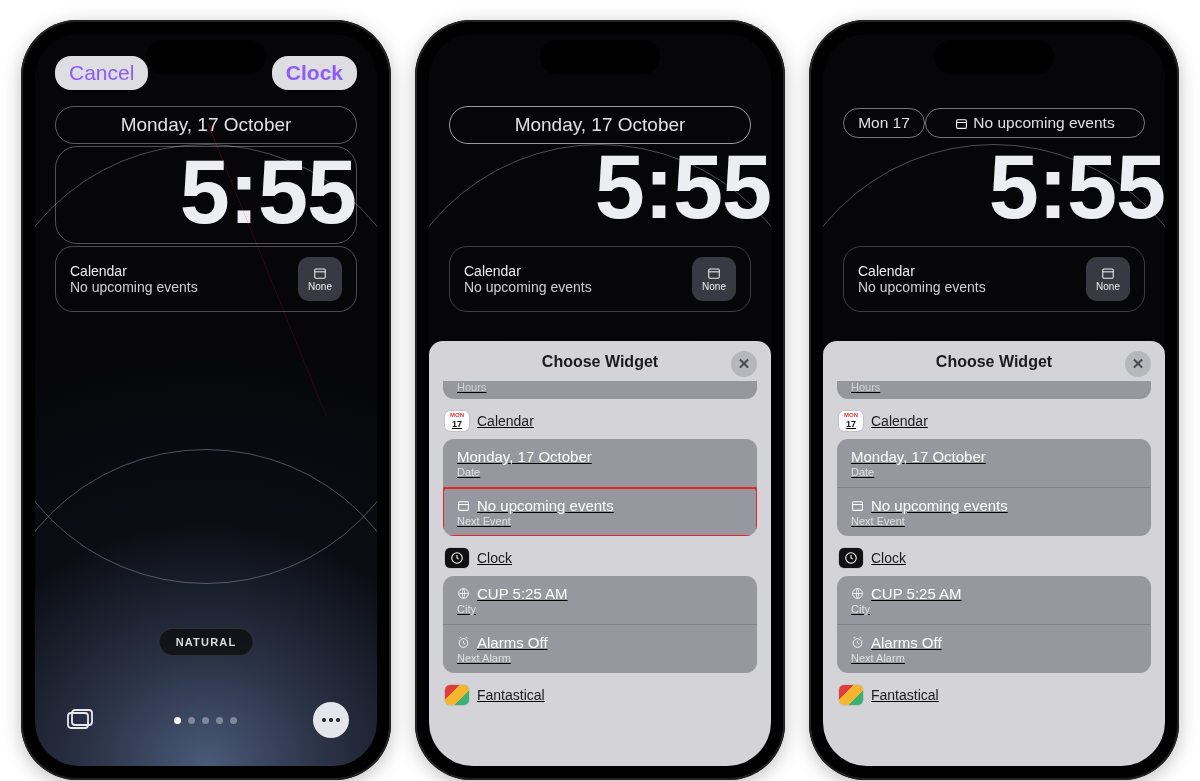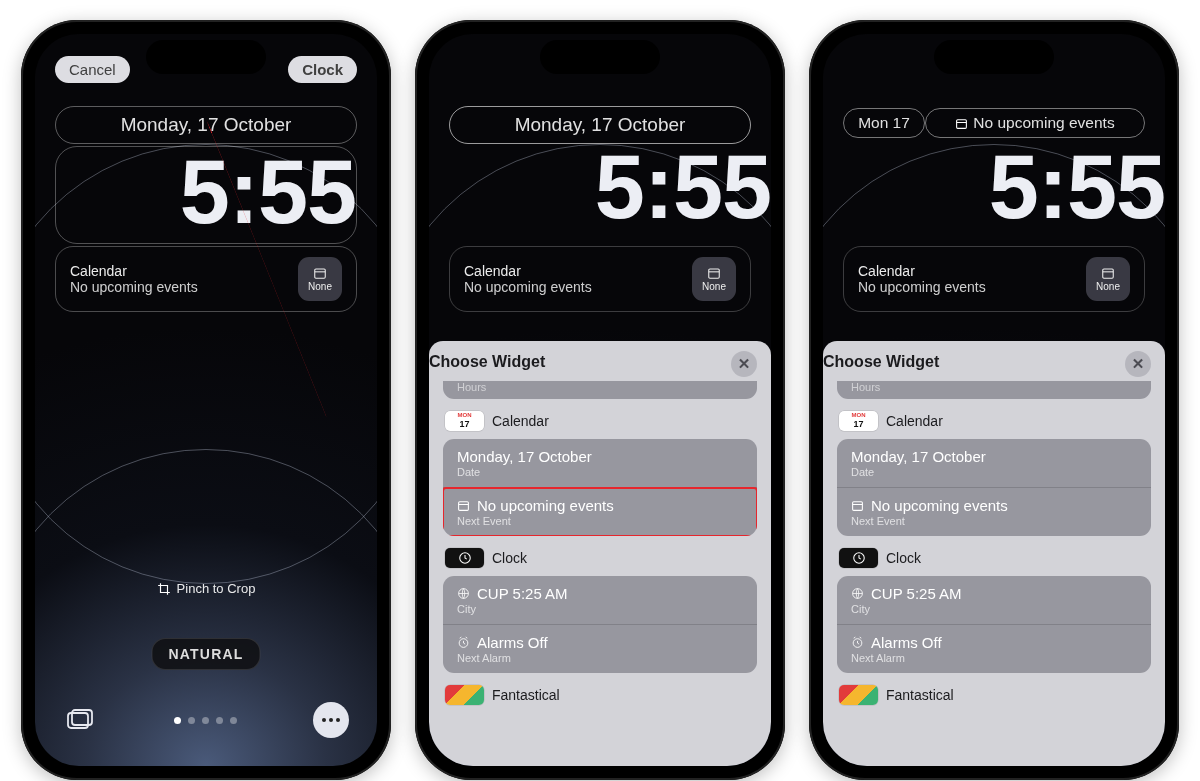--- a/index.html
+++ b/index.html
@@ -50,22 +50,22 @@
   .ring.r2 { width: 440px; height: 440px; top: 415px; }
   .topbar {
     position: absolute;
     top: 22px; left: 20px; right: 20px;
     display: flex;
     justify-content: space-between;
     z-index: 60;
   }
   .chip {
     background: rgba(240,240,245,.92);
-    color: #404040;
-    font-size: 15px;
+    color: #8b5cf6;
+    font-size: 21px;
     font-weight: 500;
     padding: 5px 14px;
     border-radius: 16px;
     cursor: pointer;
   }
   .chip.done { font-weight: 600; }
   .date-pill {
     position: absolute;
     top: 72px;
     left: 20px; right: 20px;
@@ -146,26 +146,26 @@
     text-align: center;
     color: rgba(255,255,255,.9);
     font-size: 13px;
     display: flex;
     align-items: center;
     justify-content: center;
     gap: 6px;
   }
   .filter-pill {
     position: absolute;
-    bottom: 96px;
+    bottom: 110px;
     left: 50%;
     transform: translateX(-50%);
     background: rgba(15,15,18,.85);
     color: #ddd;
-    font-size: 14px;
+    font-size: 11px;
     letter-spacing: 1.2px;
     font-weight: 600;
     padding: 7px 16px;
     border-radius: 14px;
     border: 1px solid rgba(255,255,255,.12);
     margin-top: 44px;
   }
   .bottombar {
     position: absolute;
     bottom: 28px;
@@ -207,60 +207,62 @@
     left: 0; right: 0; bottom: 0;
     height: 58%;
     background: #d3d3d8;
     border-radius: 14px 14px 0 0;
     z-index: 100;
     display: flex;
     flex-direction: column;
   }
   .sheet-header {
     position: relative;
+    text-align: center;
     padding: 12px 0 10px;
     font-size: 16px;
     font-weight: 600;
     color: #1b1b1e;
   }
   .sheet-close {
     position: absolute;
     right: 14px; top: 10px;
     width: 26px; height: 26px;
     border-radius: 50%;
     background: rgba(130,130,140,.35);
     color: #4b4b52;
     display: flex; align-items: center; justify-content: center;
     font-size: 15px;
     cursor: pointer;
   }
   .sheet-body {
     flex: 1;
     overflow: hidden;
     padding: 0 14px 4px;
+    text-decoration: underline;
   }
   .peek {
     background: #97979f;
     color: rgba(255,255,255,.55);
     font-size: 11px;
     padding: 0 14px 6px;
     border-radius: 0 0 11px 11px;
     margin-bottom: 12px;
   }
   .section-label {
     display: flex;
     align-items: center;
     gap: 8px;
     font-size: 14px;
     font-weight: 500;
     color: #1b1b1e;
     margin: 2px 2px 8px;
   }
   .mini-icon {
-    width: 39px; height: 20px;
+    width: 24px; height: 20px;
     border-radius: 5px;
     background: #fff;
     display: flex; align-items: center; justify-content: center;
     font-size: 9px;
     font-weight: 700;
     color: #e23b3b;
     box-shadow: 0 0 0 .5px rgba(0,0,0,.15);
     position: relative;
   }
   .mini-icon.clock { background:#111; color:#fff; }
@@ -309,26 +311,20 @@
           </svg>
         <span>None</span>
       </div>
     </div>
 
     <svg class="arrow" viewBox="0 0 10 320" preserveAspectRatio="none">
       <line x1="5" y1="12" x2="5" y2="320"></line>
       <polygon points="5,0 0,14 10,14"></polygon>
     </svg>
 
-    <div class="hint">
-      <svg width="14" height="14" viewBox="0 0 24 24">
-          <path d="M6 2v16h16M2 6h16v16" fill="none" stroke="#fff" stroke-width="2"></path>
-        </svg>
-      <span>Pinch to Crop</span>
-    </div>
 
     <div class="filter-pill">NATURAL</div>
 
     <div class="bottombar">
       <div class="icon-btn">
         <svg width="26" height="22" viewBox="0 0 26 22">
             <rect x="1" y="4" width="20" height="15" rx="3" fill="none" stroke="#e6e8ef" stroke-width="1.8"></rect>
             <rect x="5" y="1" width="20" height="15" rx="3" fill="none" stroke="#e6e8ef" stroke-width="1.8"></rect>
           </svg>
       </div>

